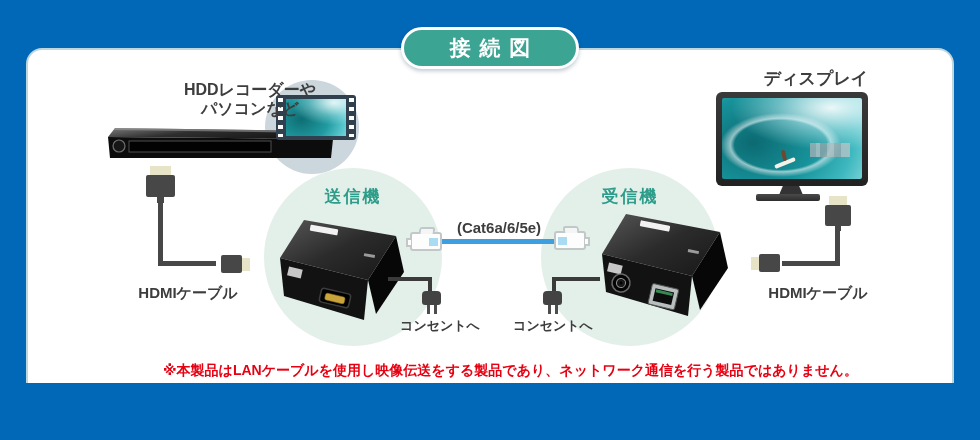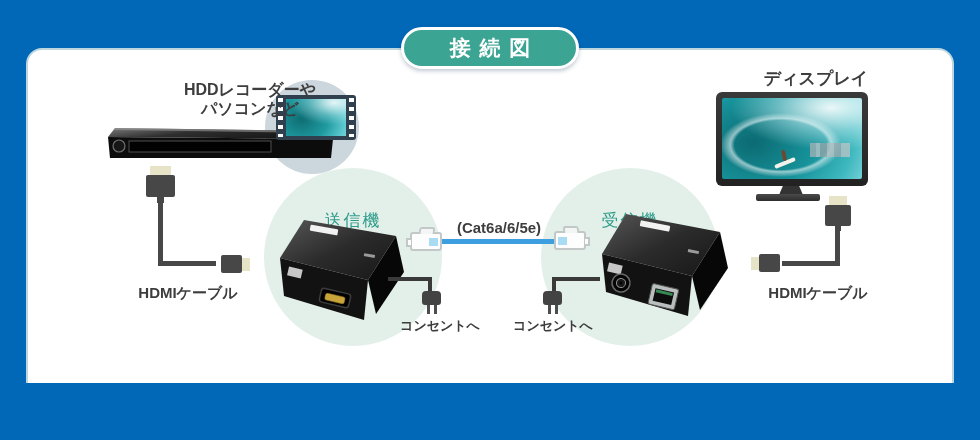--- a/index.html
+++ b/index.html
@@ -16,21 +16,21 @@
                  display:flex; align-items:center; justify-content:center;
                  box-shadow:0 2px 4px rgba(0,40,80,.25); z-index:20; }
   .title-badge span { color:#ffffff; font-size:21px; font-weight:bold;
                       letter-spacing:.42em; padding-left:.42em; }
 
   
   .circle { position:absolute; border-radius:50%; background:#E3F0E9; }
   .circle.tx { left:264px; top:168px; width:178px; height:178px; }
   .circle.rx { left:541px; top:168px; width:178px; height:178px; }
   .circle-label { position:absolute; width:100%; text-align:center; top:17px;
-                  color:#2E9C8A; font-size:17px; font-weight:normal; letter-spacing:2px;margin-top:24px; }
+                  color:#2E9C8A; font-size:17px; font-weight:bold; letter-spacing:2px; }
 
   
   .film-circle { position:absolute; left:265px; top:80px; width:94px; height:94px;
                  border-radius:50%; background:#CCD6DD; z-index:1; }
   .film-strip { position:absolute; left:276px; top:95px; width:80px; height:45px;
                 background:#31404E; border-radius:3px; z-index:3; }
   .film-holes { position:absolute; top:3px; bottom:3px; width:5px;
                 background:repeating-linear-gradient(#ffffff 0 4px, transparent 4px 9px); }
   .film-holes.l { left:2px; } .film-holes.r { right:2px; }
   .film-img { position:absolute; left:10px; top:4px; right:10px; bottom:4px;
@@ -249,15 +249,16 @@
   <div class="hdmi-tip" style="left:829px; top:196px; width:18px; height:9px;"></div>
   <div class="hdmi-conn" style="left:825px; top:205px; width:26px; height:21px;"></div>
   <div class="cable" style="left:835px; top:226px; width:6px; height:5px;"></div>
   <div class="cable" style="left:835px; top:229px; width:5px; height:36px;"></div>
   <div class="cable" style="left:782px; top:261px; width:58px; height:5px;"></div>
   <div class="hdmi-conn" style="left:759px; top:254px; width:21px; height:18px;"></div>
   <div class="hdmi-tip" style="left:751px; top:257px; width:8px; height:13px;"></div>
   <div class="lbl hdmi-label-right">HDMIケーブル</div>
 
   <div class="note">
+    <div class="l1">※本製品はLANケーブルを使用し映像伝送をする製品であり、ネットワーク通信を行う製品ではありません。</div>
   </div>
 
 </div>
 
 </body></html>

